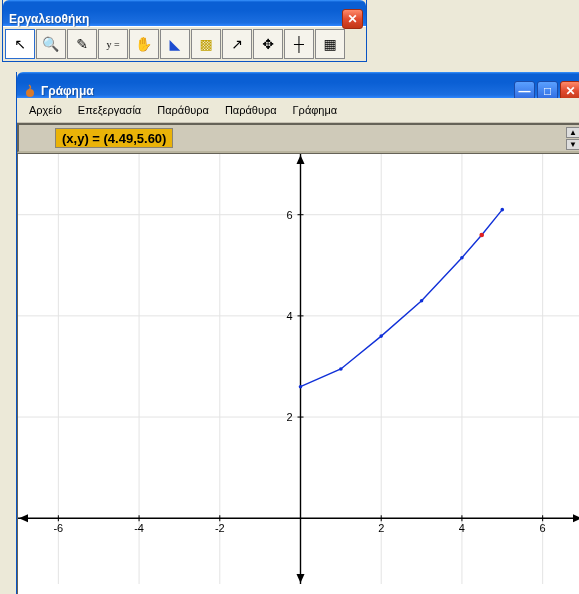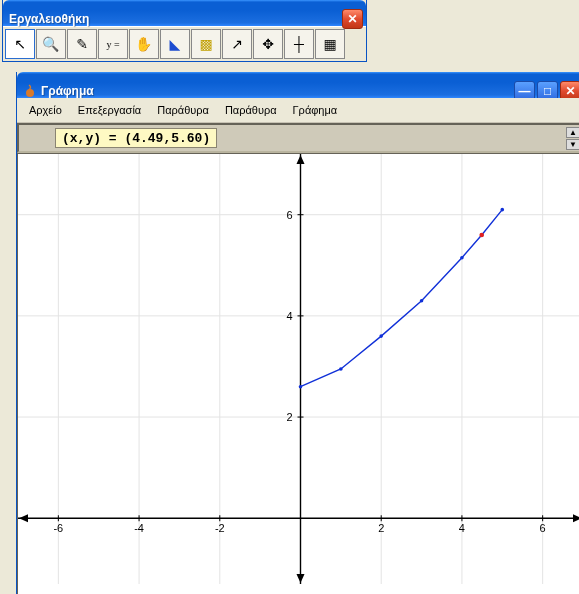--- a/index.html
+++ b/index.html
@@ -82,24 +82,24 @@
   }
   .menu-item { padding:2px 6px; cursor:default; }
   .readout {
     display:flex; align-items:stretch;
     background:#cfcab9;
     border:2px inset #b9b49f;
     height:30px;
   }
   .readout .ro-box {
     margin:3px 2px 3px 36px;
-    background:#fef9c3;
+    background:#eab308;
     border:1px solid #8a8472;
     padding:2px 6px;
-    font-family: Liberation Mono, monospace;
+    font-family: Liberation Sans, sans-serif;
     font-size:13px;
     font-weight:bold;
   }
   .readout .spacer{flex:1;}
   .readout .spinbtns{display:flex;flex-direction:column;justify-content:center;padding-right:2px;gap:1px;}
   .spin{width:14px;height:11px;border:1px solid #888;background:#ddd;font-size:8px;line-height:9px;text-align:center;}
   .plotarea {
     flex:1;
     background:#fff;
     border:1px inset #b9b49f;

